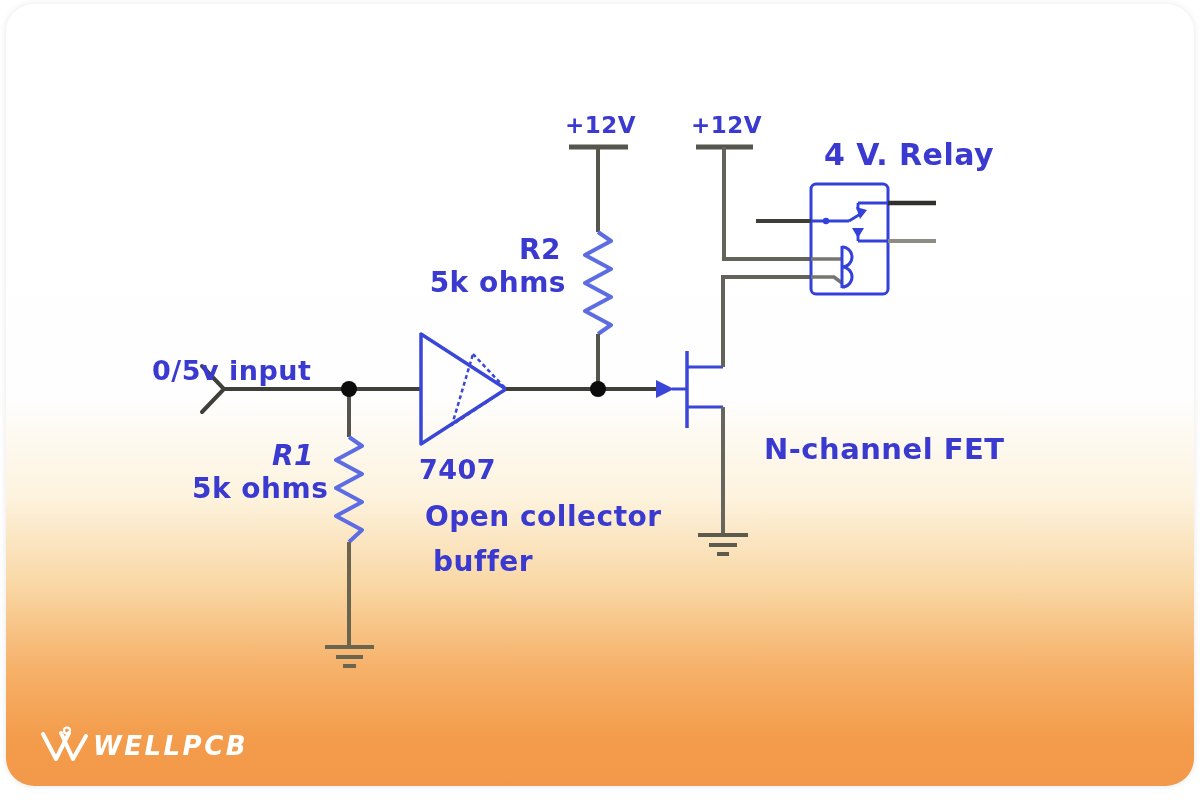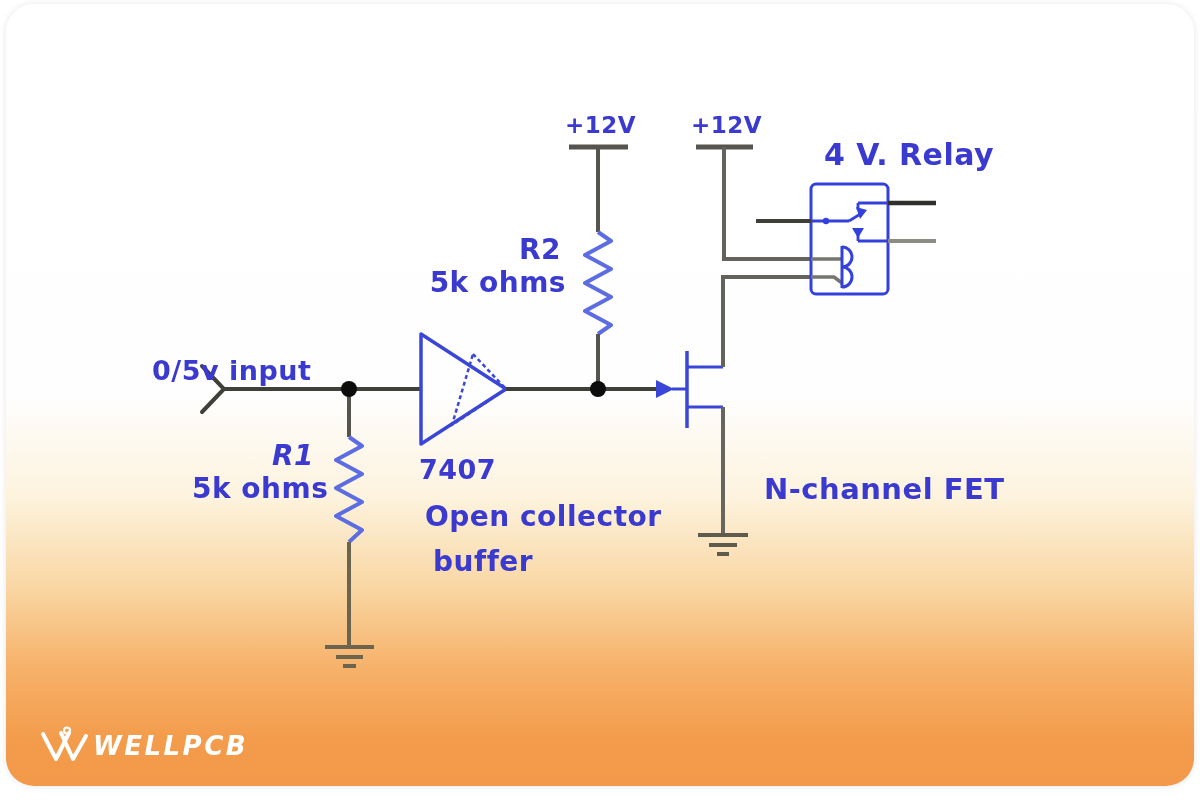--- a/index.html
+++ b/index.html
@@ -122,21 +122,21 @@
 
   <div class="lbl" style="left:146px;top:325px;font-size:27px;margin-top:28px;">0/5v input</div>
 
   <div class="lbl ralign" style="left:200px;top:438px;width:108px;font-size:28px;font-style:italic;">R1</div>
   <div class="lbl ralign" style="left:186px;top:471px;width:124px;font-size:28px;">5k ohms</div>
 
   <div class="lbl" style="left:413px;top:452px;font-size:27px;text-align:right;">7407</div>
   <div class="lbl" style="left:413px;top:499px;font-size:28px;margin-left:6px;">Open collector</div>
   <div class="lbl" style="left:427px;top:544px;font-size:28px;">buffer</div>
 
-  <div class="lbl" style="left:758px;top:431px;font-size:29px;margin-top:40px;">N-channel FET</div>
+  <div class="lbl" style="left:758px;top:431px;font-size:29px;">N-channel FET</div>
 
   <div class="logo">
     <svg width="52" height="40" viewBox="0 0 52 40">
       <path d="M3,8 L16,33 L29,7" stroke="#ffffff" stroke-width="4" fill="none" stroke-linecap="round" stroke-linejoin="round"></path>
       <path d="M21,7 L33,33 L46,10" stroke="#ffffff" stroke-width="4" fill="none" stroke-linecap="round" stroke-linejoin="round"></path>
       <circle cx="27" cy="4.5" r="3" stroke="#ffffff" stroke-width="2.2" fill="none"></circle>
     </svg>
     <span class="logo-text">WELLPCB</span>
   </div>
 

